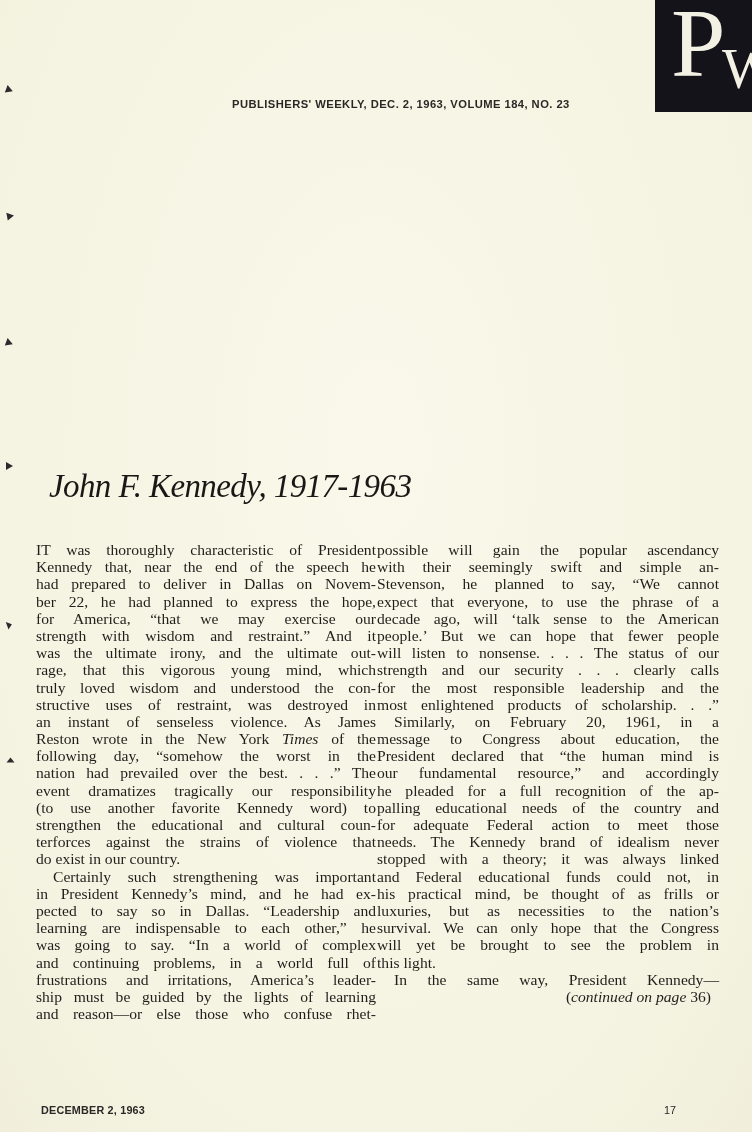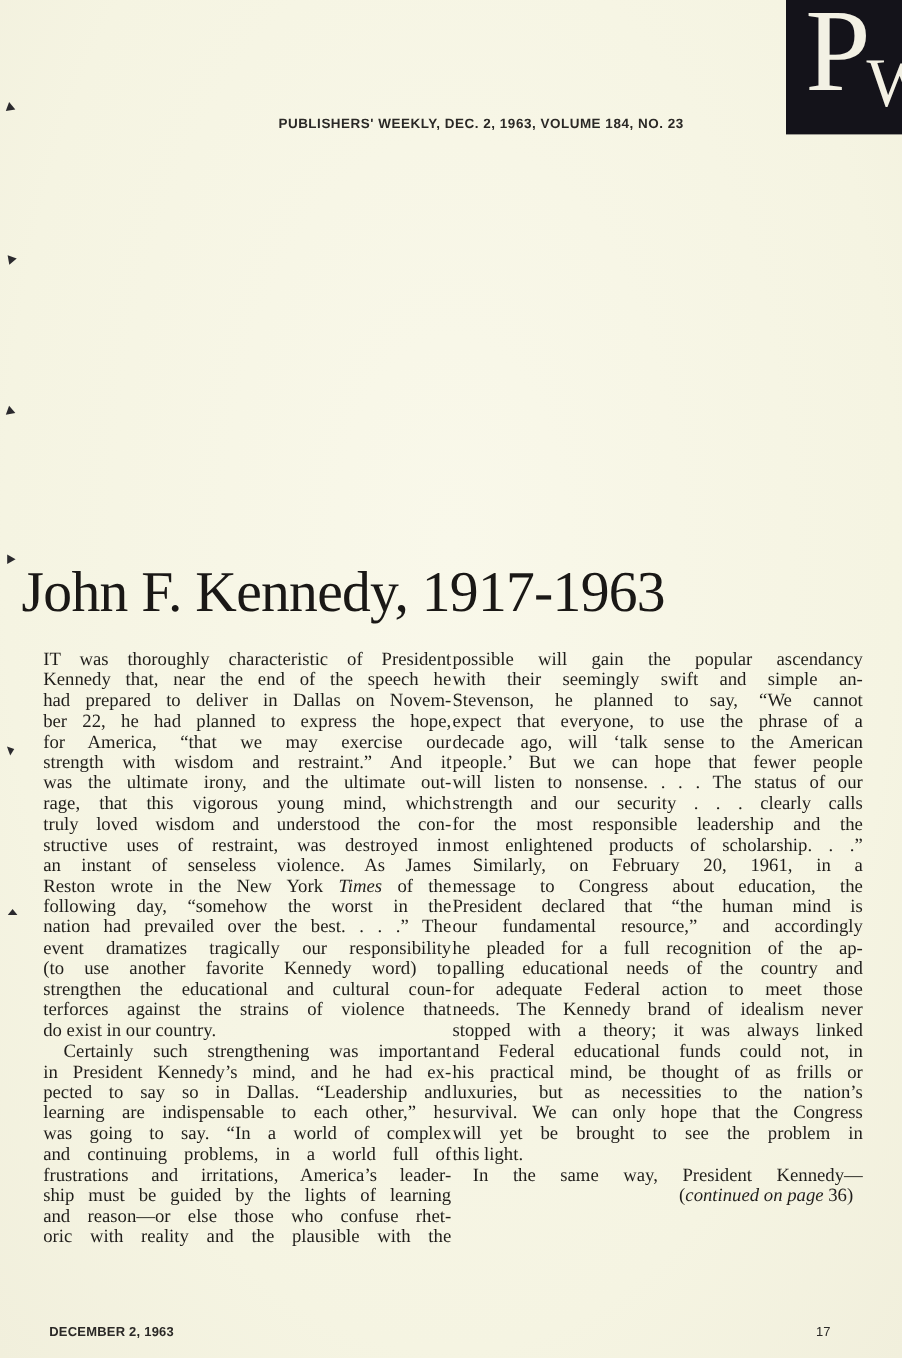--- a/index.html
+++ b/index.html
@@ -54,24 +54,25 @@
       top: 98px;
       font-family: "Liberation Sans", sans-serif;
       font-weight: bold;
       font-size: 11.2px;
       letter-spacing: 0.45px;
       color: #2a2826;
       white-space: nowrap;
     }
     .title {
       position: absolute;
-      left: 18px;
+      left: 49px;
       top: 470px;
       font-family: "Liberation Serif", serif;
-      font-size: 48px;
+      font-style: italic;
+      font-size: 33px;
       line-height: 1;
       letter-spacing: -0.6px;
       color: #1a1816;
       white-space: nowrap;
     }
     .col {
       position: absolute;
       top: 541px;
       width: 340px;
       font-family: "Liberation Serif", serif;
@@ -103,21 +104,21 @@
       left: 41px;
       top: 1104px;
       font-family: "Liberation Sans", sans-serif;
       font-weight: bold;
       font-size: 10.8px;
       letter-spacing: 0.2px;
       color: #2a2826;
     }
     .foot-right {
       position: absolute;
-      left: 680px;
+      left: 664px;
       top: 1104px;
       font-family: "Liberation Sans", sans-serif;
       font-weight: normal;
       font-size: 10.8px;
       color: #2a2826;
     }
     .binding-mark {
       position: absolute;
       width: 0; height: 0;
       border-top: 4px solid transparent;
@@ -168,21 +169,20 @@
     <span class="line last">do exist in our country.</span>
     <span class="line ind">Certainly such strengthening was important</span>
     <span class="line">in President Kennedy’s mind, and he had ex-</span>
     <span class="line">pected to say so in Dallas. “Leadership and</span>
     <span class="line">learning are indispensable to each other,” he</span>
     <span class="line">was going to say. “In a world of complex</span>
     <span class="line">and continuing problems, in a world full of</span>
     <span class="line">frustrations and irritations, America’s leader-</span>
     <span class="line">ship must be guided by the lights of learning</span>
     <span class="line">and reason—or else those who confuse rhet-</span>
-    <span class="line">oric with reality and the plausible with the</span>
   </div>
 
   <div class="col col-right">
     <span class="line">possible will gain the popular ascendancy</span>
     <span class="line">with their seemingly swift and simple an-</span>
     <span class="line">Stevenson, he planned to say, “We cannot</span>
     <span class="line">expect that everyone, to use the phrase of a</span>
     <span class="line">decade ago, will ‘talk sense to the American</span>
     <span class="line">people.’ But we can hope that fewer people</span>
     <span class="line">will listen to nonsense. . . . The status of our</span>

